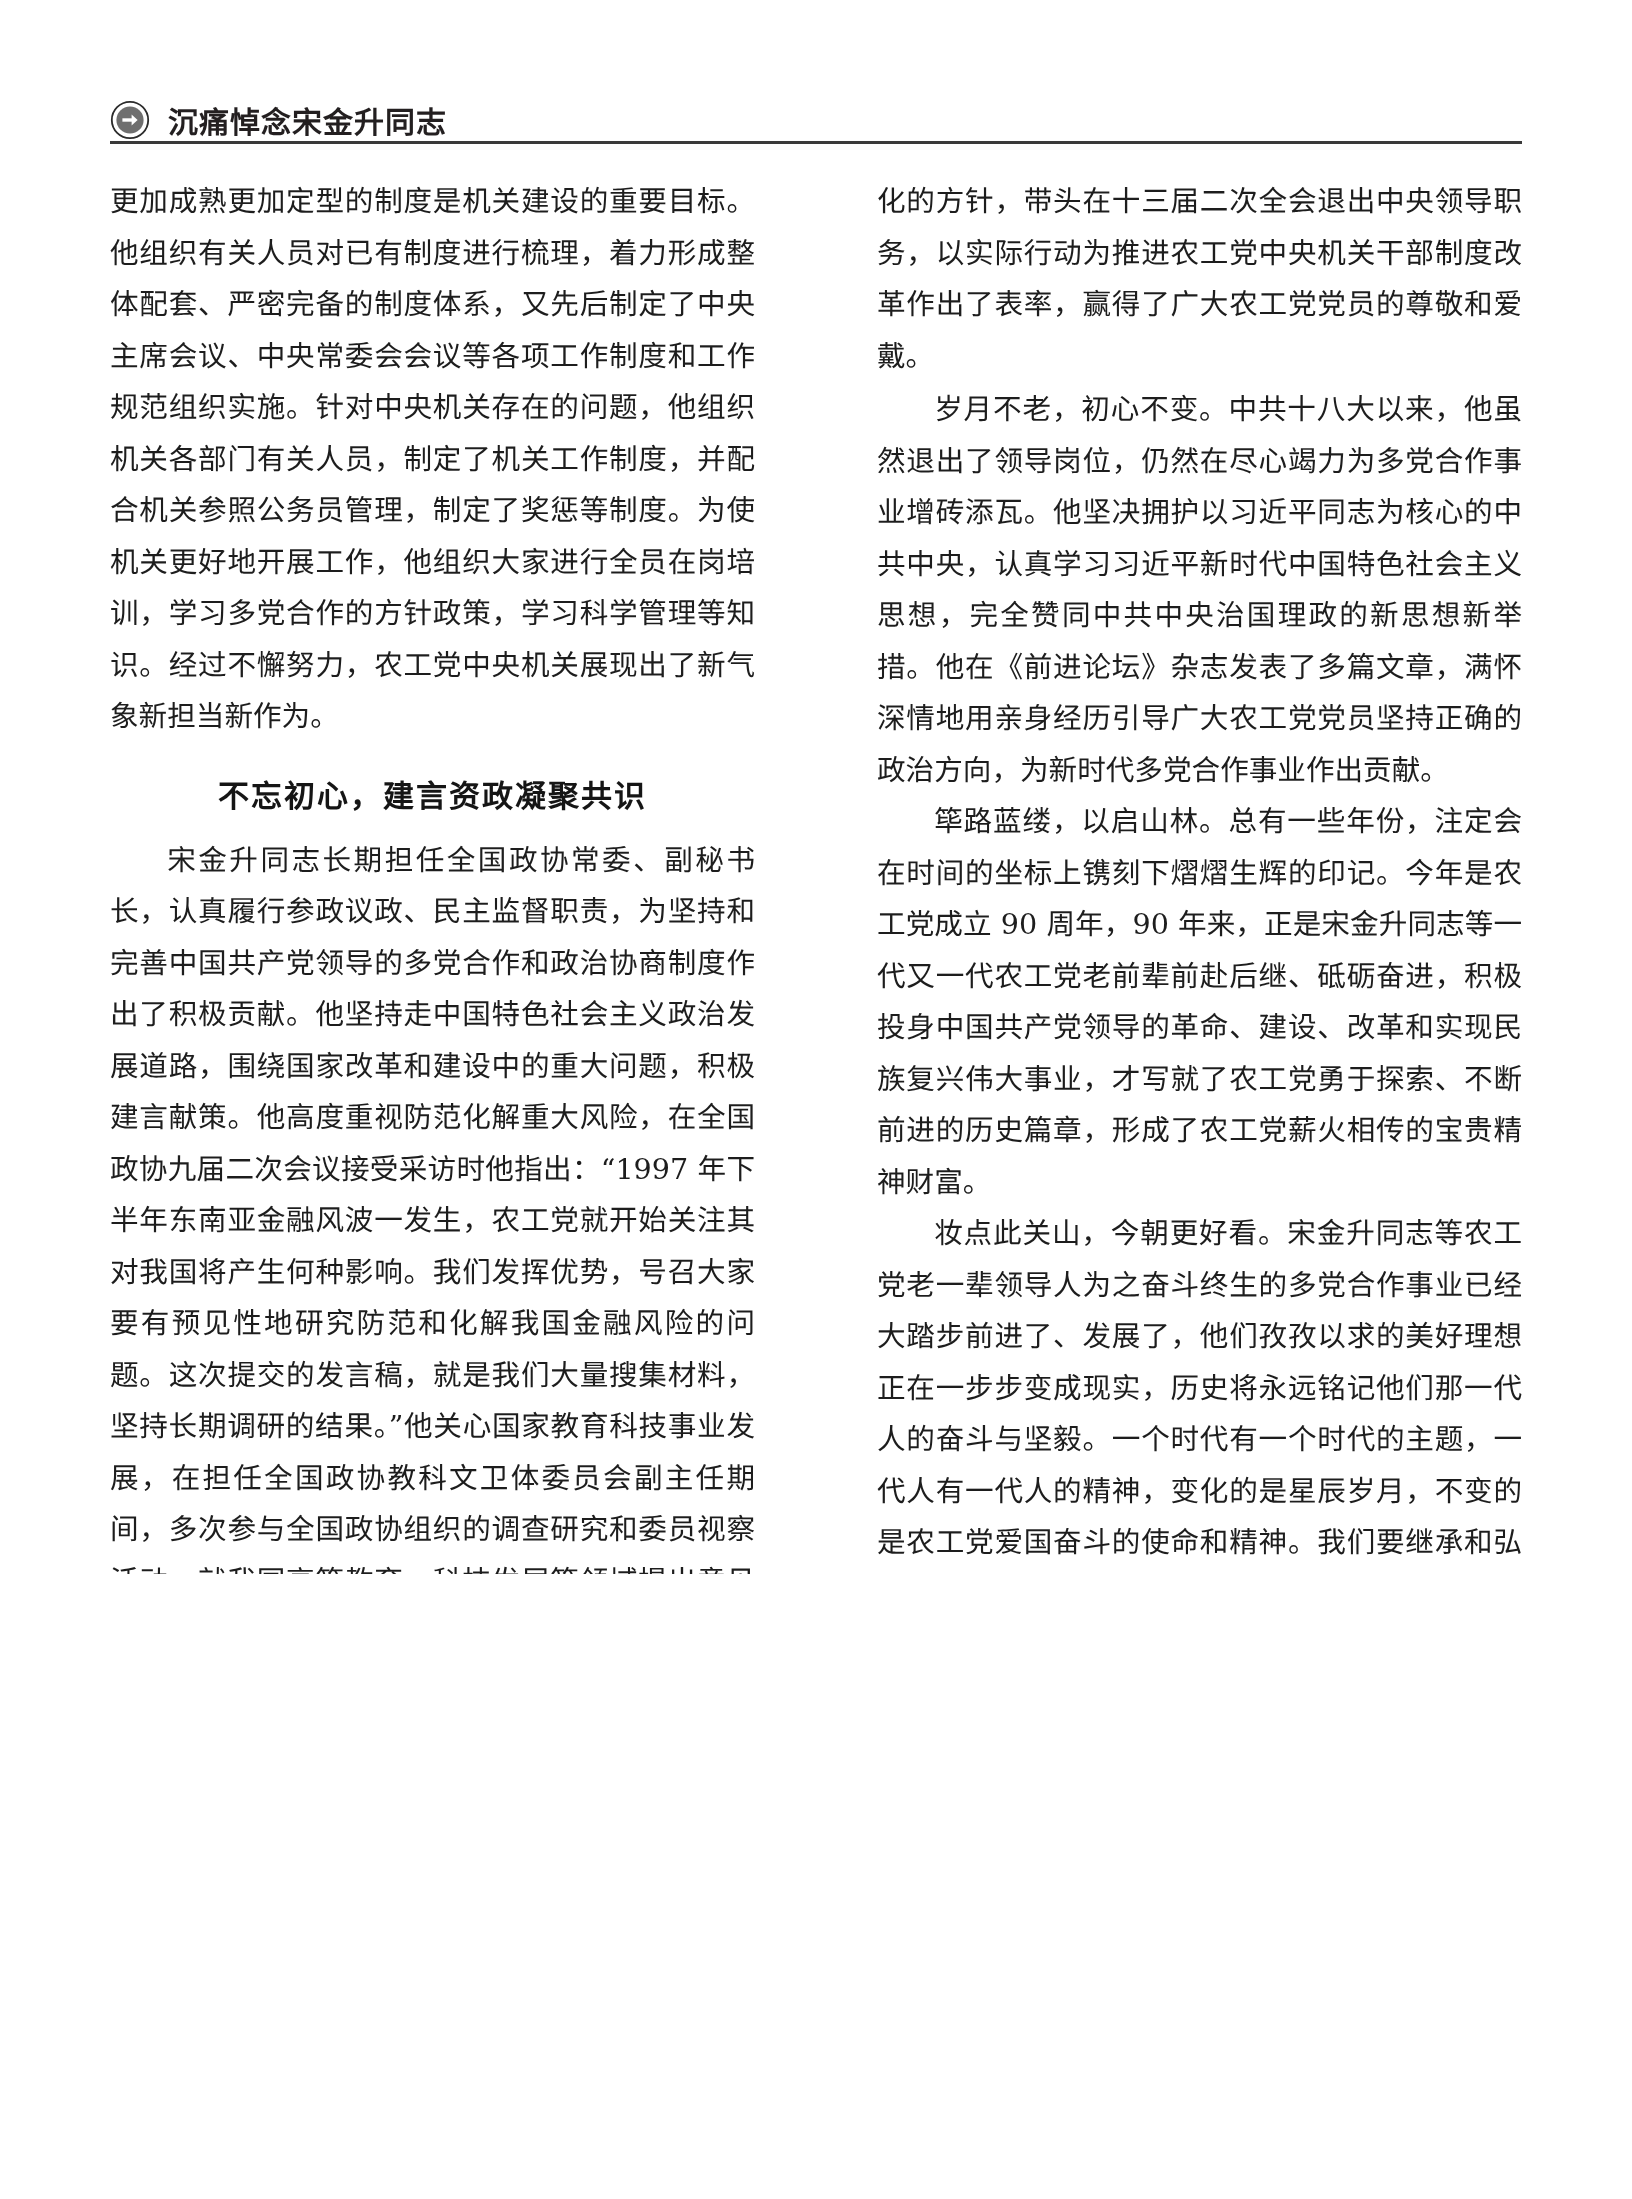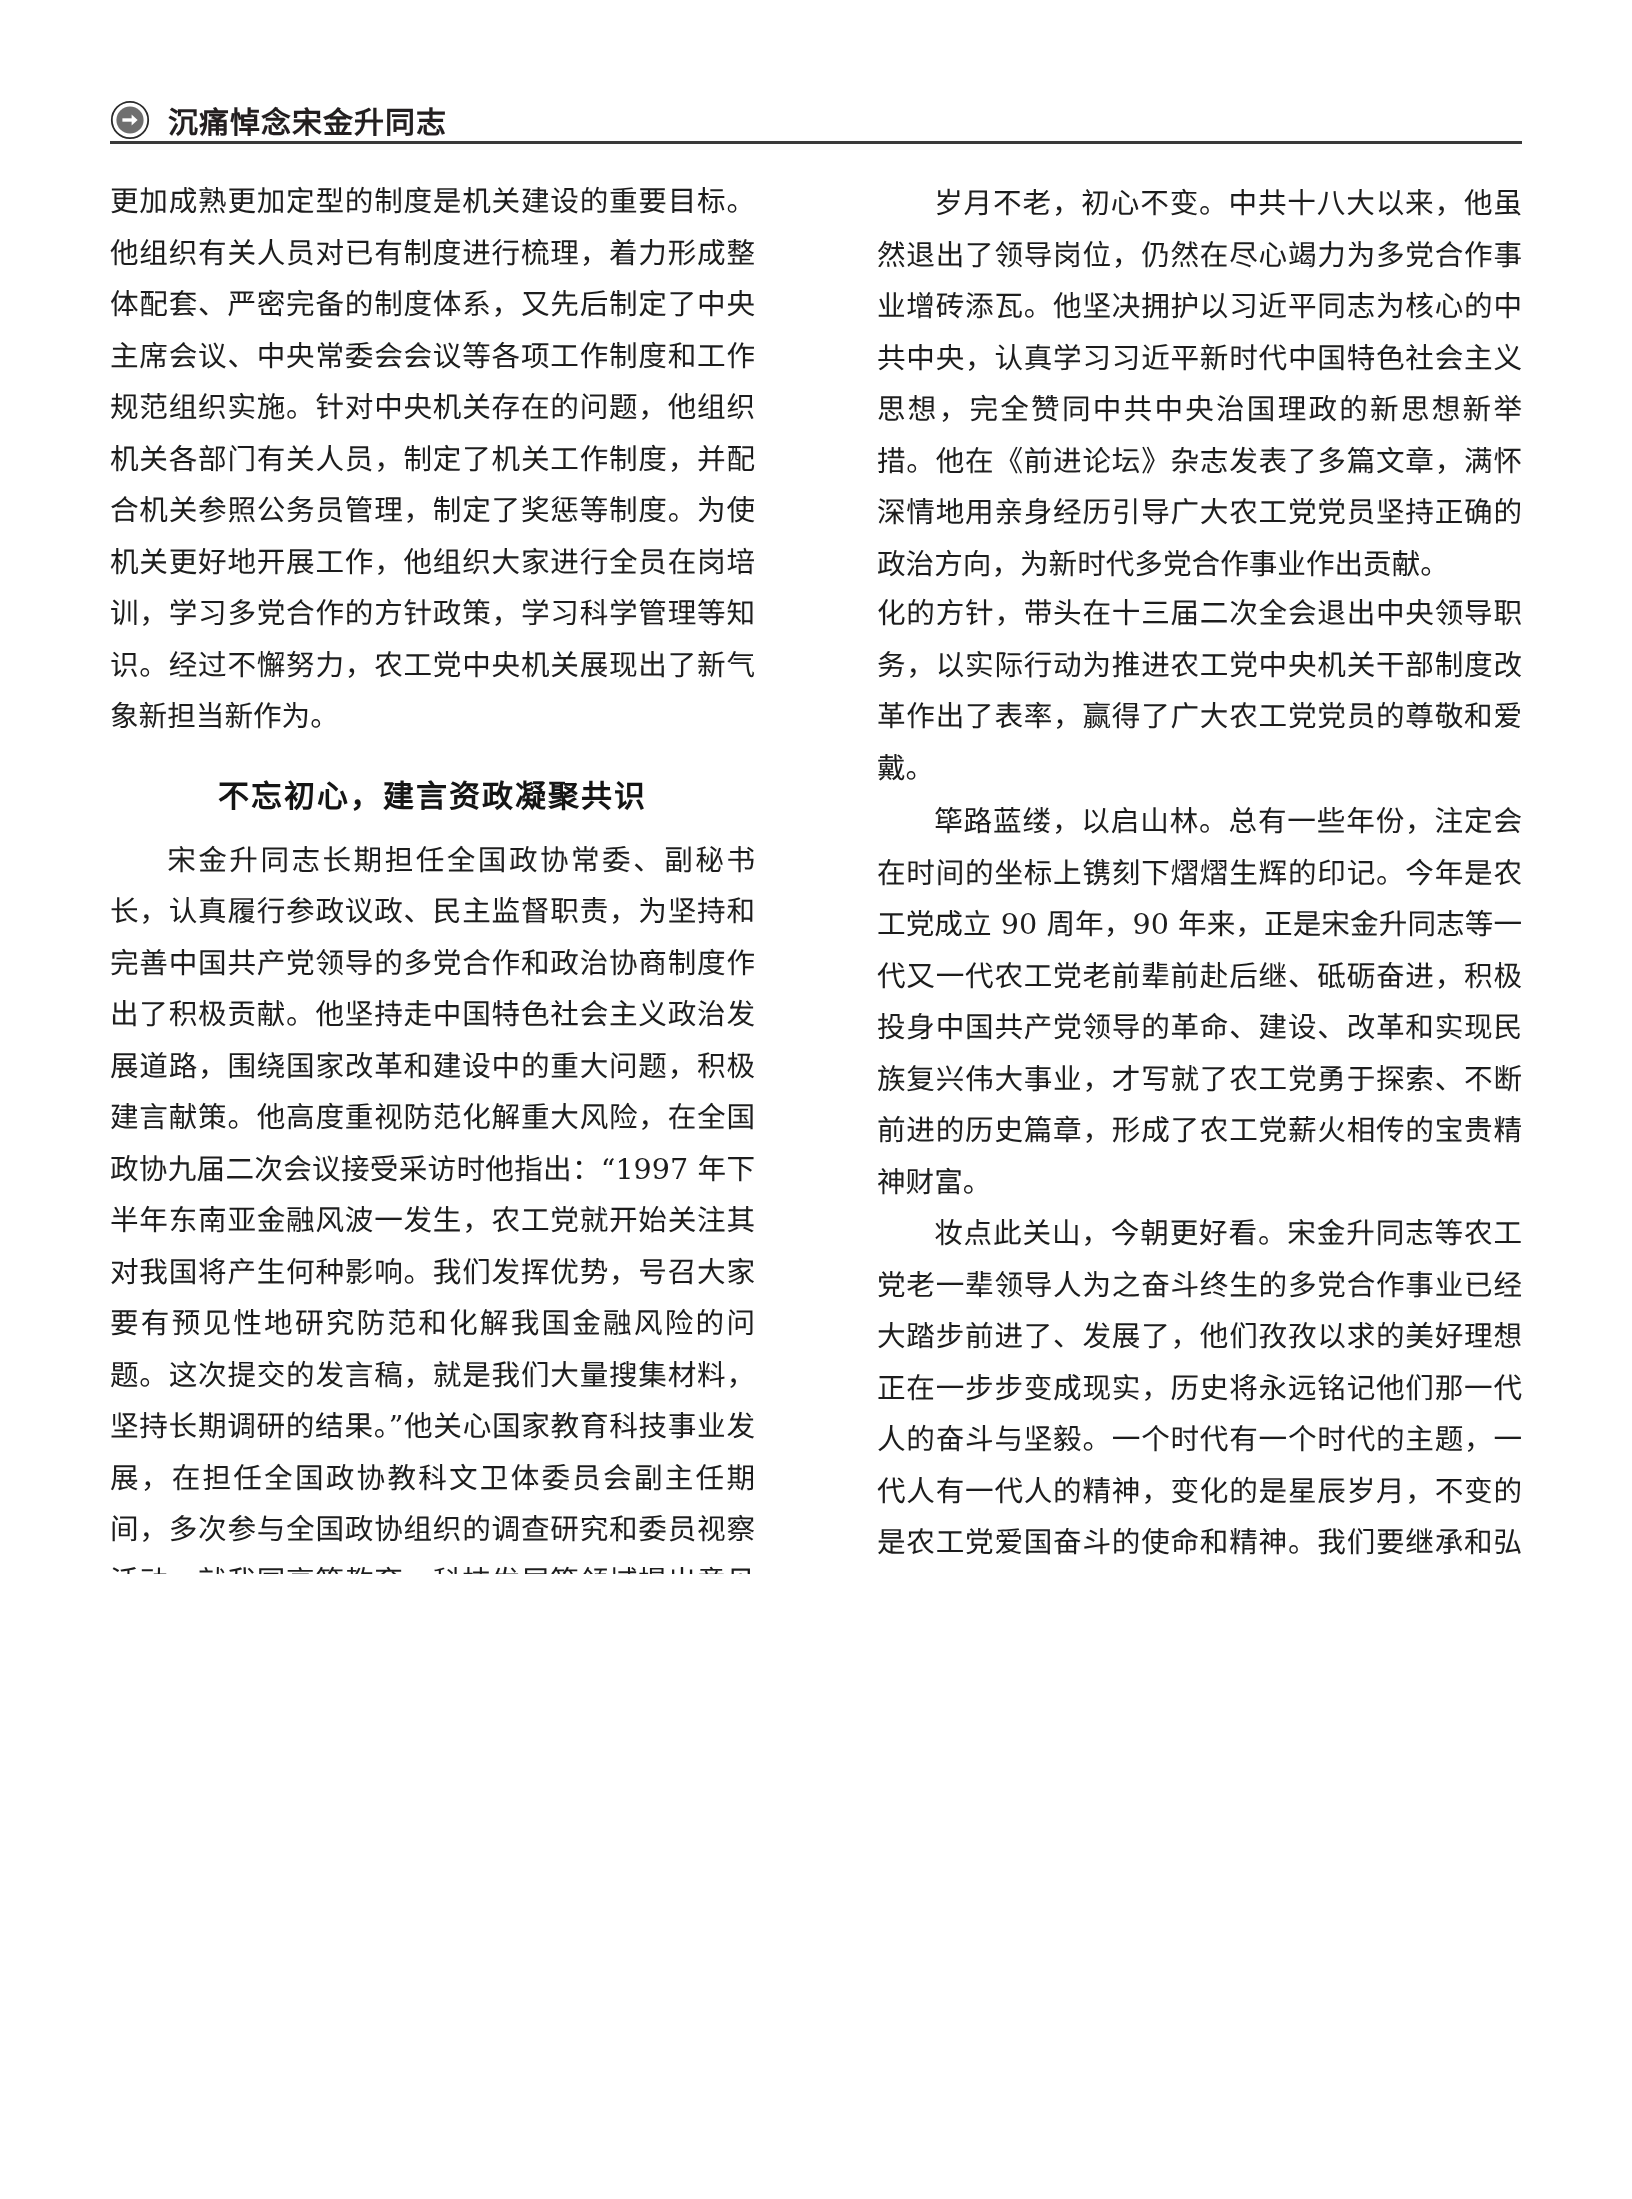--- a/index.html
+++ b/index.html
@@ -164,22 +164,22 @@
       <h2 class="section-heading">不忘初心，建言资政凝聚共识</h2>
 
       <p class="body">宋金升同志长期担任全国政协常委、副秘书长，认真履行参政议政、民主监督职责，为坚持和完善中国共产党领导的多党合作和政治协商制度作出了积极贡献。他坚持走中国特色社会主义政治发展道路，围绕国家改革和建设中的重大问题，积极建言献策。他高度重视防范化解重大风险，在全国政协九届二次会议接受采访时他指出：“1997 年下半年东南亚金融风波一发生，农工党就开始关注其对我国将产生何种影响。我们发挥优势，号召大家要有预见性地研究防范和化解我国金融风险的问题。这次提交的发言稿，就是我们大量搜集材料，坚持长期调研的结果。”他关心国家教育科技事业发展，在担任全国政协教科文卫体委员会副主任期间，多次参与全国政协组织的调查研究和委员视察活动，就我国高等教育、科技发展等领域提出意见和建议，受到有关部门的重视和采纳。他撰写的《百折不挠 终成正果》，以一位参加过革命的老同志身份，介绍农工党所走过的不平凡的历史道路，回忆农工党从与中国共产党合作、靠拢、到接受中国共产党领导的历史性过程，总结农工党与中国共产党风雨同舟、密切合作的优良传统，谆谆教导，溢于言表。</p>
 
       <h2 class="section-heading">永葆政治本色，中共十八大以来</h2>
 
       <p class="body">宋金升同志视党和人民的事业重如山，视个人的名利得失淡于水。积极贯彻党和国家干部年轻</p>
     </div>
 
     <div class="col">
+      <p class="body noindent">化的方针，带头在十三届二次全会退出中央领导职务，以实际行动为推进农工党中央机关干部制度改革作出了表率，赢得了广大农工党党员的尊敬和爱戴。</p>
       <p class="body">岁月不老，初心不变。中共十八大以来，他虽然退出了领导岗位，仍然在尽心竭力为多党合作事业增砖添瓦。他坚决拥护以习近平同志为核心的中共中央，认真学习习近平新时代中国特色社会主义思想，完全赞同中共中央治国理政的新思想新举措。他在《前进论坛》杂志发表了多篇文章，满怀深情地用亲身经历引导广大农工党党员坚持正确的政治方向，为新时代多党合作事业作出贡献。</p>
-      <p class="body noindent">化的方针，带头在十三届二次全会退出中央领导职务，以实际行动为推进农工党中央机关干部制度改革作出了表率，赢得了广大农工党党员的尊敬和爱戴。</p>
       <p class="body">筚路蓝缕，以启山林。总有一些年份，注定会在时间的坐标上镌刻下熠熠生辉的印记。今年是农工党成立 90 周年，90 年来，正是宋金升同志等一代又一代农工党老前辈前赴后继、砥砺奋进，积极投身中国共产党领导的革命、建设、改革和实现民族复兴伟大事业，才写就了农工党勇于探索、不断前进的历史篇章，形成了农工党薪火相传的宝贵精神财富。</p>
       <p class="body">妆点此关山，今朝更好看。宋金升同志等农工党老一辈领导人为之奋斗终生的多党合作事业已经大踏步前进了、发展了，他们孜孜以求的美好理想正在一步步变成现实，历史将永远铭记他们那一代人的奋斗与坚毅。一个时代有一个时代的主题，一代人有一代人的精神，变化的是星辰岁月，不变的是农工党爱国奋斗的使命和精神。我们要继承和弘扬农工党的优良传统，彰显农工党优良传统的时代价值，慎终如始坚定政治站位，持之以恒推进自身建设，切实担负起新时代新使命，更加紧密地团结在以习近平同志为核心的中共中央周围，不忘合作初心，继续携手前进，为夺取新时代中国特色社会主义伟大胜利、实现“两个一百年”奋斗目标、实现中华民族伟大复兴的中国梦作出新的更大贡献！这是我们的历史责任，也是我们对宋金升同志等老一辈农工党人的最好纪念。</p>
     </div>
 
   </div>
 
   <div class="page-footer">
     <span class="folio-box">12</span>
     <span class="footer-magazine">前进论坛</span>
     <span class="footer-issue">2020.08</span>

